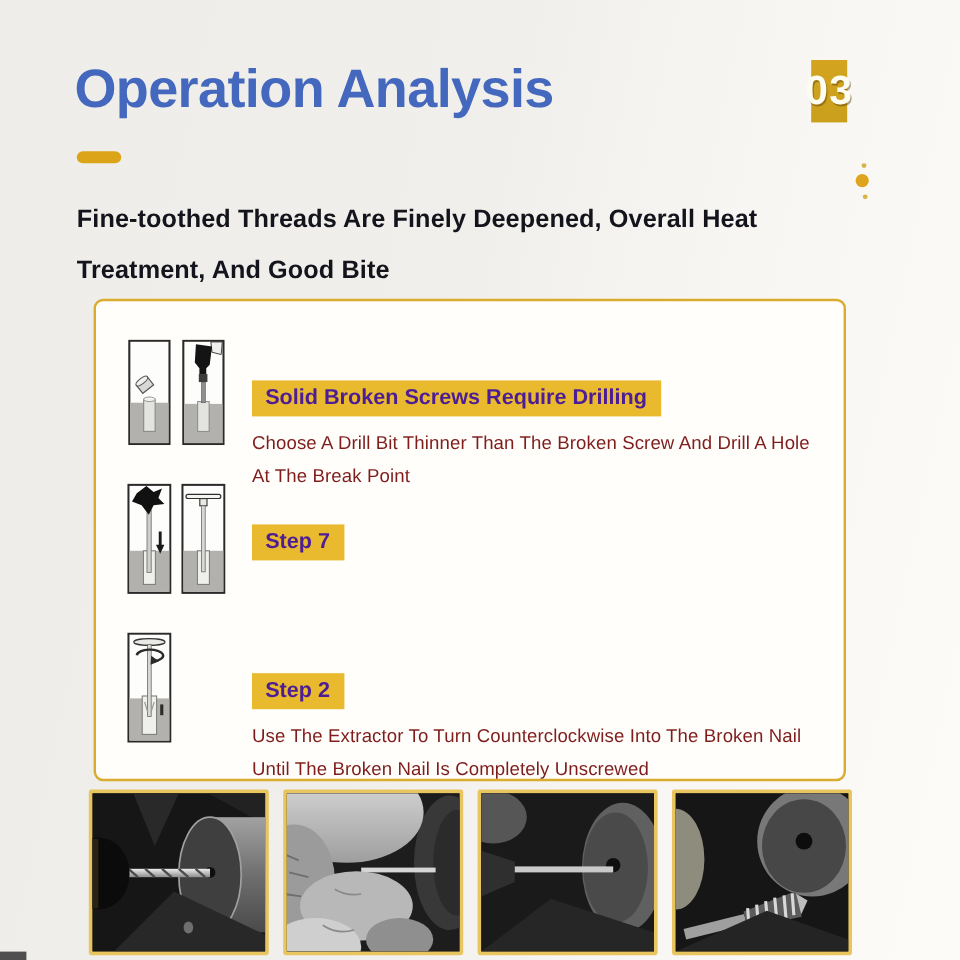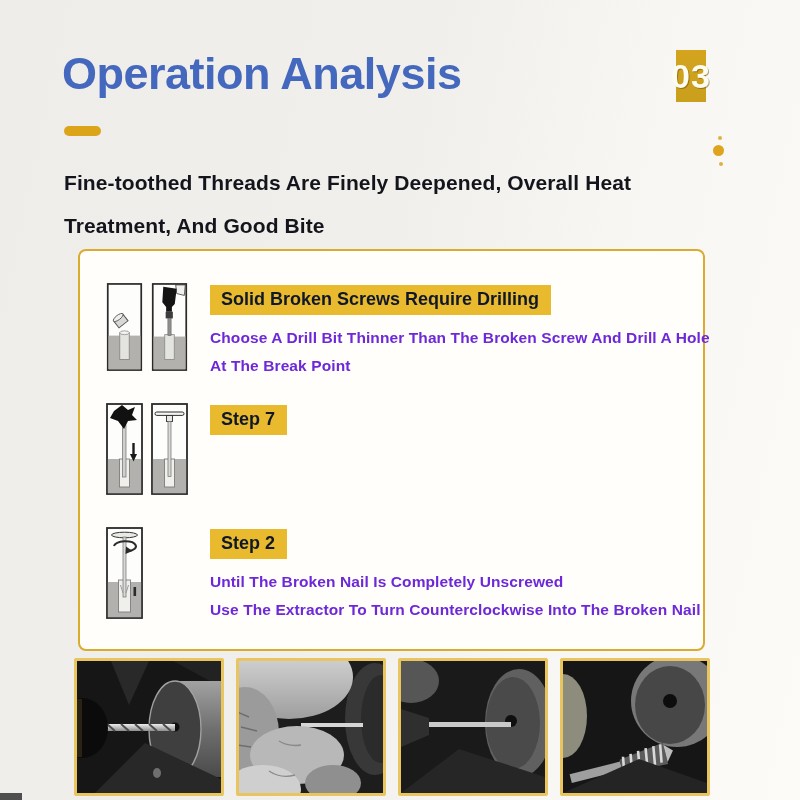--- a/index.html
+++ b/index.html
@@ -46,26 +46,27 @@
     position:absolute;left:78px;top:249px;width:627px;height:402px;
     background:#fffefb;border:2px solid var(--box-border-gold,#d9ab2e);
     border-radius:8px;
   }
   .section{position:absolute;left:0;width:100%;}
   .sec-1{top:32px;} .sec-2{top:152px;} .sec-3{top:276px;}
   .illus-col{position:absolute;left:26px;top:0;display:flex;gap:8px;}
   .text-col{position:absolute;left:130px;top:2px;}
   .hl{
     display:inline-block;background:var(--highlight-yellow,#e9ba2d);
-    padding:4px 12px 5px 11px;font-size:18px;font-weight:800;color:#0f172a;
+    padding:4px 12px 5px 11px;font-size:18px;font-weight:800;color:#4c1d95;
     white-space:nowrap;
+    margin-top:32px;
   }
   .sec-body{margin-top:9px;}
   .sec-body div{
-    font-size:15.5px;font-weight:700;color:#6d28d9;
+    font-size:15.5px;font-weight:400;color:#7f1d1d;
     line-height:28px;white-space:nowrap;letter-spacing:0.1px;
   }
   .photos{
     position:absolute;left:74px;top:658px;display:flex;gap:12px;
   }
   .photo{
     width:150px;height:138px;border:3px solid #e8c55e;border-radius:2px;
     background:#1a1a1a;overflow:hidden;flex:0 0 auto;
   }
   .photo svg{display:block;}
@@ -158,22 +159,22 @@
           <rect x="17" y="10" width="3" height="60" fill="#d9d9d6" stroke="#6e6e6e" stroke-width="0.7"></rect>
           <path d="M8 19 A11 5 0 1 1 23 24" fill="none" stroke="#2b2b2b" stroke-width="2"></path>
           <path d="M20 19.5 L26.5 24 L19.5 27 Z" fill="#2b2b2b"></path>
           <rect x="27.5" y="60" width="2.6" height="9" fill="#2b2b2b"></rect>
           <path d="M14.5 58 L17 66 M22.5 58 L20 66" stroke="#9a9a9a" stroke-width="1"></path>
         </svg>
       </div>
       <div class="text-col">
         <span class="hl">Step 2</span>
         <div class="sec-body">
+          <div>Use The Extractor To Turn Counterclockwise Into The Broken Nail</div>
           <div>Until The Broken Nail Is Completely Unscrewed</div>
-          <div>Use The Extractor To Turn Counterclockwise Into The Broken Nail</div>
         </div>
       </div>
     </div>
 
   </div>
 
   <div class="photos">
 
     <div class="photo">
       <svg width="144" height="132" viewBox="0 0 144 132">

